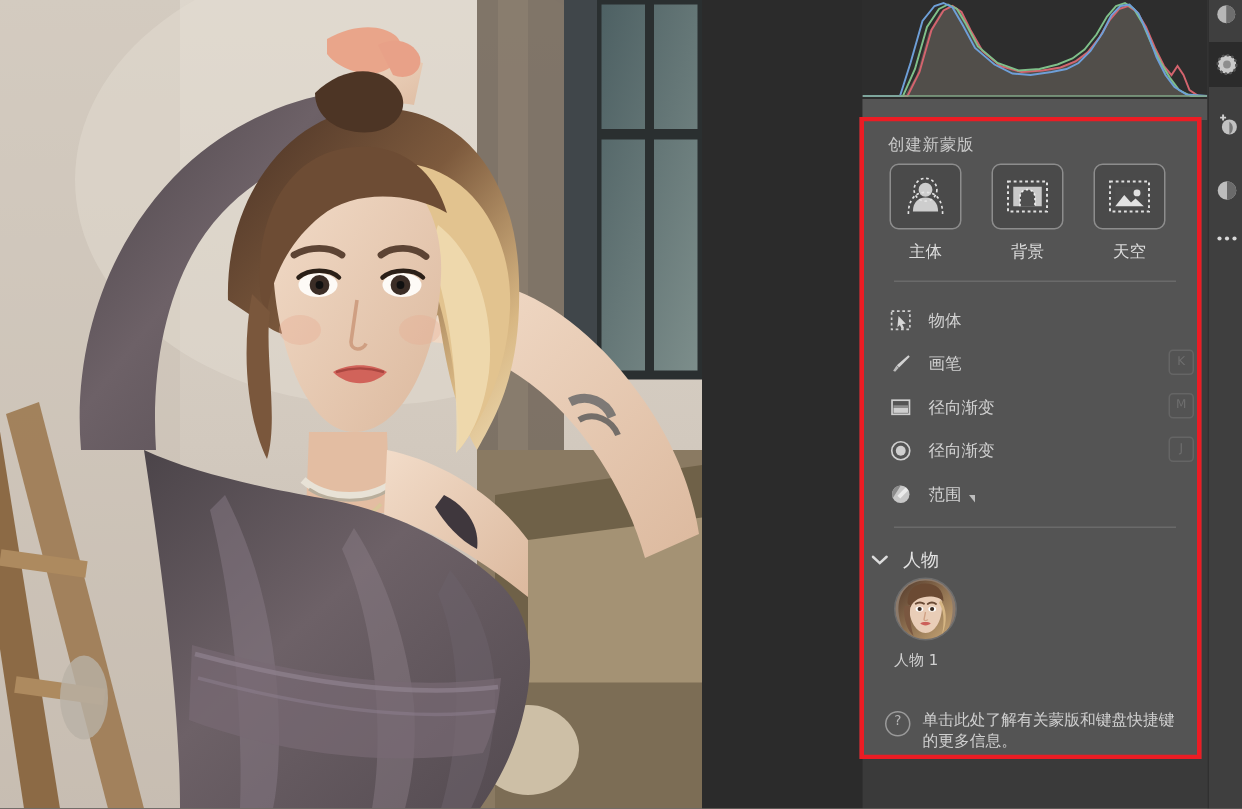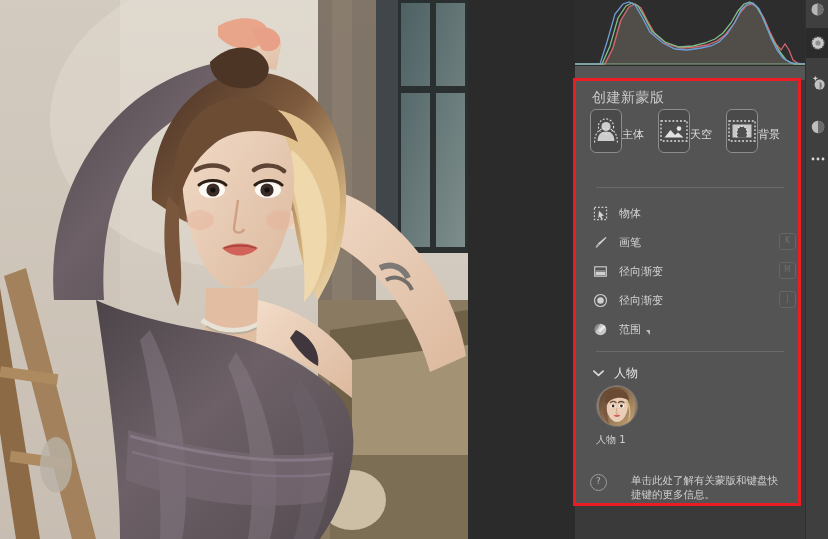--- a/index.html
+++ b/index.html
@@ -33,26 +33,26 @@
   .mask-panel{
     position:absolute;left:-2px;top:78px;width:228px;height:428px;
     background:#545454;
     border:3px solid #ec1c24;
     box-sizing:border-box;
   }
   .panel-inner{position:absolute;left:0;top:0;right:0;bottom:0;background:#545454;overflow:hidden;}
 
   .panel-title{
     position:absolute;left:16px;top:8px;
-    font-size:14px;color:#c9c9c9;letter-spacing:.5px;
+    font-size:11px;color:#c9c9c9;letter-spacing:.5px;
   }
 
   
   .btn-row{position:absolute;left:14px;top:28px;width:196px;display:flex;gap:14px;}
-  .big-btn{width:54px;display:flex;flex-direction:row;align-items:center;cursor:pointer;}
+  .big-btn{width:54px;display:flex;flex-direction:column;align-items:center;cursor:pointer;}
   .big-btn .tile{
     width:48px;height:44px;border-radius:6px;
     background:#4a4a4a;border:1px solid #8d8d8d;
     display:flex;align-items:center;justify-content:center;
     box-sizing:border-box;
   }
   .big-btn .cap{margin-top:7px;font-size:11px;color:#dcdcdc;white-space:nowrap;}
 
   .divider{position:absolute;left:20px;width:188px;height:1px;background:#6a6a6a;}
 
@@ -67,36 +67,36 @@
     position:absolute;right:-6px;top:3px;width:15px;height:15px;
     border:1px solid #656565;border-radius:3px;
     color:#6e6e6e;font-size:8px;line-height:13px;text-align:center;
     background:#535353;
   }
   .caret-small{margin-left:5px;width:0;height:0;
     border-left:4px solid transparent;border-right:0 solid transparent;border-top:5px solid #bdbdbd;
     transform:translateY(3px);}
 
   
-  .people-head{position:absolute;left:14px;width:200px;height:20px;display:flex;align-items:center;cursor:pointer;}
+  .people-head{position:absolute;left:2px;width:200px;height:20px;display:flex;align-items:center;cursor:pointer;}
   .people-head .chev{width:16px;display:flex;align-items:center;justify-content:center;}
   .people-head .lbl{margin-left:8px;font-size:12px;color:#e3e3e3;}
 
   .person{position:absolute;left:20px;width:56px;cursor:pointer;}
   .person .thumb{
     width:42px;height:42px;border-radius:50%;overflow:hidden;background:#8b7a6e;
     border:1px solid #6d6d6d;box-sizing:border-box;
   }
   .person .thumb svg{display:block;width:40px;height:40px;}
   .person .pl{margin-top:6px;font-size:10px;color:#d0d0d0;white-space:nowrap;}
 
   .help{position:absolute;left:14px;width:196px;display:flex;align-items:flex-start;cursor:pointer;}
   .help .qi{flex:0 0 15px;width:15px;height:15px;border-radius:50%;border:1px solid #9a9a9a;
     color:#b6b6b6;font-size:9px;line-height:13px;text-align:center;margin-top:1px;}
-  .help .ht{margin-left:24px;font-size:10.5px;line-height:14px;color:#cfcfcf;}
+  .help .ht{margin-left:8px;font-size:10.5px;line-height:14px;color:#cfcfcf;}
 </style>
 </head>
 <body>
 
 <div id="app">
 
   <div class="canvas-area">
     <div class="photo">
       <svg viewBox="0 0 468 539" preserveAspectRatio="none" aria-hidden="true">
         <defs>
@@ -311,38 +311,38 @@
                 <path d="M3.6 25.6 C3.6 15.4 8.8 11.2 15 11.2 C21.2 11.2 26.4 15.4 26.4 25.6" fill="none" stroke="#e3e3e3" stroke-width="1.1" stroke-dasharray="1.8 1.8"></path>
               </svg>
             </div>
             <div class="cap">主体</div>
           </div>
 
           <div class="big-btn">
             <div class="tile">
               <svg width="30" height="26" viewBox="0 0 30 26">
                 <rect x="2" y="3" width="26" height="20" fill="none" stroke="#e0e0e0" stroke-width="1.3" stroke-dasharray="1.9 1.9"></rect>
+                <rect x="5.5" y="6.5" width="19" height="13" fill="#c9c9c9"></rect>
+                <path d="M10 19.5 L10 13.4 C10 10.4 12.2 8.4 15 8.4 C17.8 8.4 20 10.4 20 13.4 L20 19.5 Z" fill="#4f4f4f"></path>
+                <path d="M10 19.5 L10 13.4 C10 10.4 12.2 8.4 15 8.4 C17.8 8.4 20 10.4 20 13.4 L20 19.5" fill="none" stroke="#f0f0f0" stroke-width="1.1" stroke-dasharray="1.6 1.6"></path>
+              </svg>
+            </div>
+            <div class="cap">背景</div>
+          </div>
+
+          <div class="big-btn">
+            <div class="tile">
+              <svg width="30" height="26" viewBox="0 0 30 26">
+                <rect x="2" y="3" width="26" height="20" fill="none" stroke="#e0e0e0" stroke-width="1.3" stroke-dasharray="1.9 1.9"></rect>
                 <rect x="5.5" y="6.5" width="19" height="13" fill="#4d4d4d"></rect>
                 <circle cx="20" cy="10.6" r="2.3" fill="#e2e2e2"></circle>
                 <path d="M5.5 19.5 L11.5 12 L16 17 L19 14.4 L24.5 19.5 Z" fill="#e2e2e2"></path>
               </svg>
             </div>
             <div class="cap">天空</div>
-          </div>
-
-          <div class="big-btn">
-            <div class="tile">
-              <svg width="30" height="26" viewBox="0 0 30 26">
-                <rect x="2" y="3" width="26" height="20" fill="none" stroke="#e0e0e0" stroke-width="1.3" stroke-dasharray="1.9 1.9"></rect>
-                <rect x="5.5" y="6.5" width="19" height="13" fill="#c9c9c9"></rect>
-                <path d="M10 19.5 L10 13.4 C10 10.4 12.2 8.4 15 8.4 C17.8 8.4 20 10.4 20 13.4 L20 19.5 Z" fill="#4f4f4f"></path>
-                <path d="M10 19.5 L10 13.4 C10 10.4 12.2 8.4 15 8.4 C17.8 8.4 20 10.4 20 13.4 L20 19.5" fill="none" stroke="#f0f0f0" stroke-width="1.1" stroke-dasharray="1.6 1.6"></path>
-              </svg>
-            </div>
-            <div class="cap">背景</div>
           </div>
         </div>
 
         <div class="divider" style="top:106px"></div>
 
         <div class="row" style="top:149px">
           <span class="ico">
             <svg width="15" height="15" viewBox="0 0 16 16">
               <path d="M13.4 2 L14.4 3 L6.8 10.6 L5.2 9 Z" fill="#d2d2d2"></path>
               <path d="M5 9.2 L6.6 10.8 L4 13.6 L2.6 13 Z" fill="#b9b9b9"></path>

